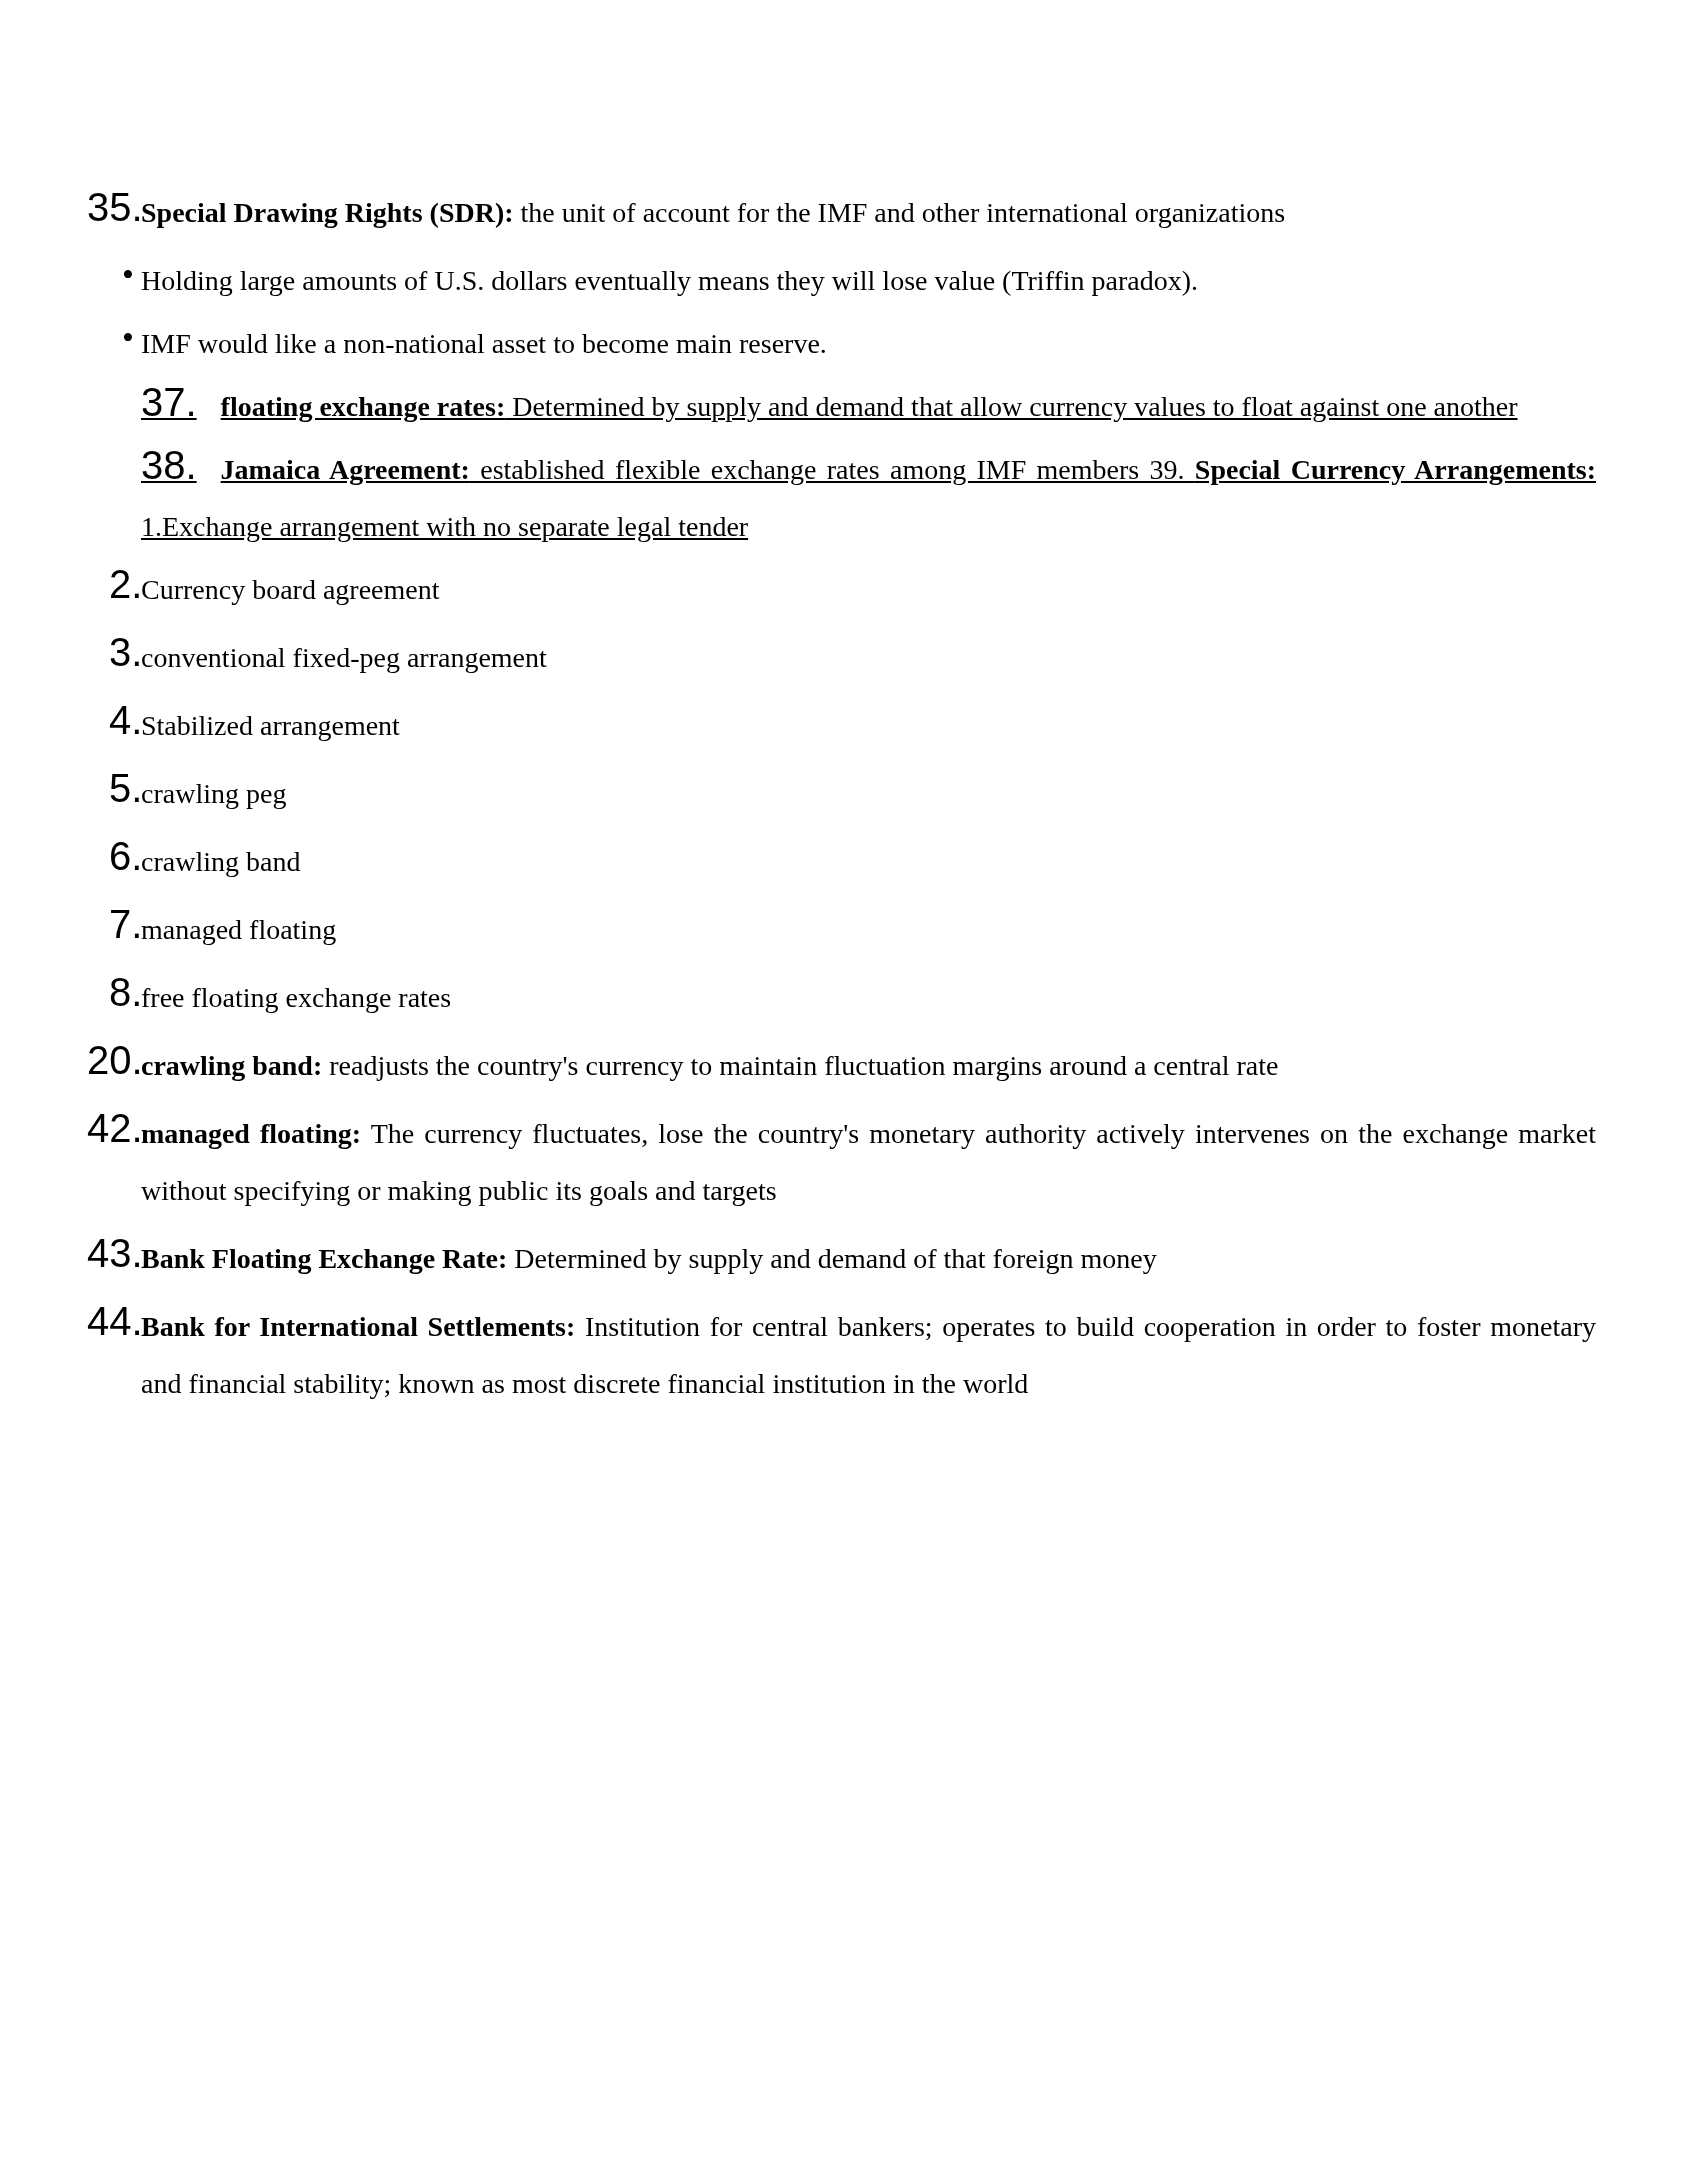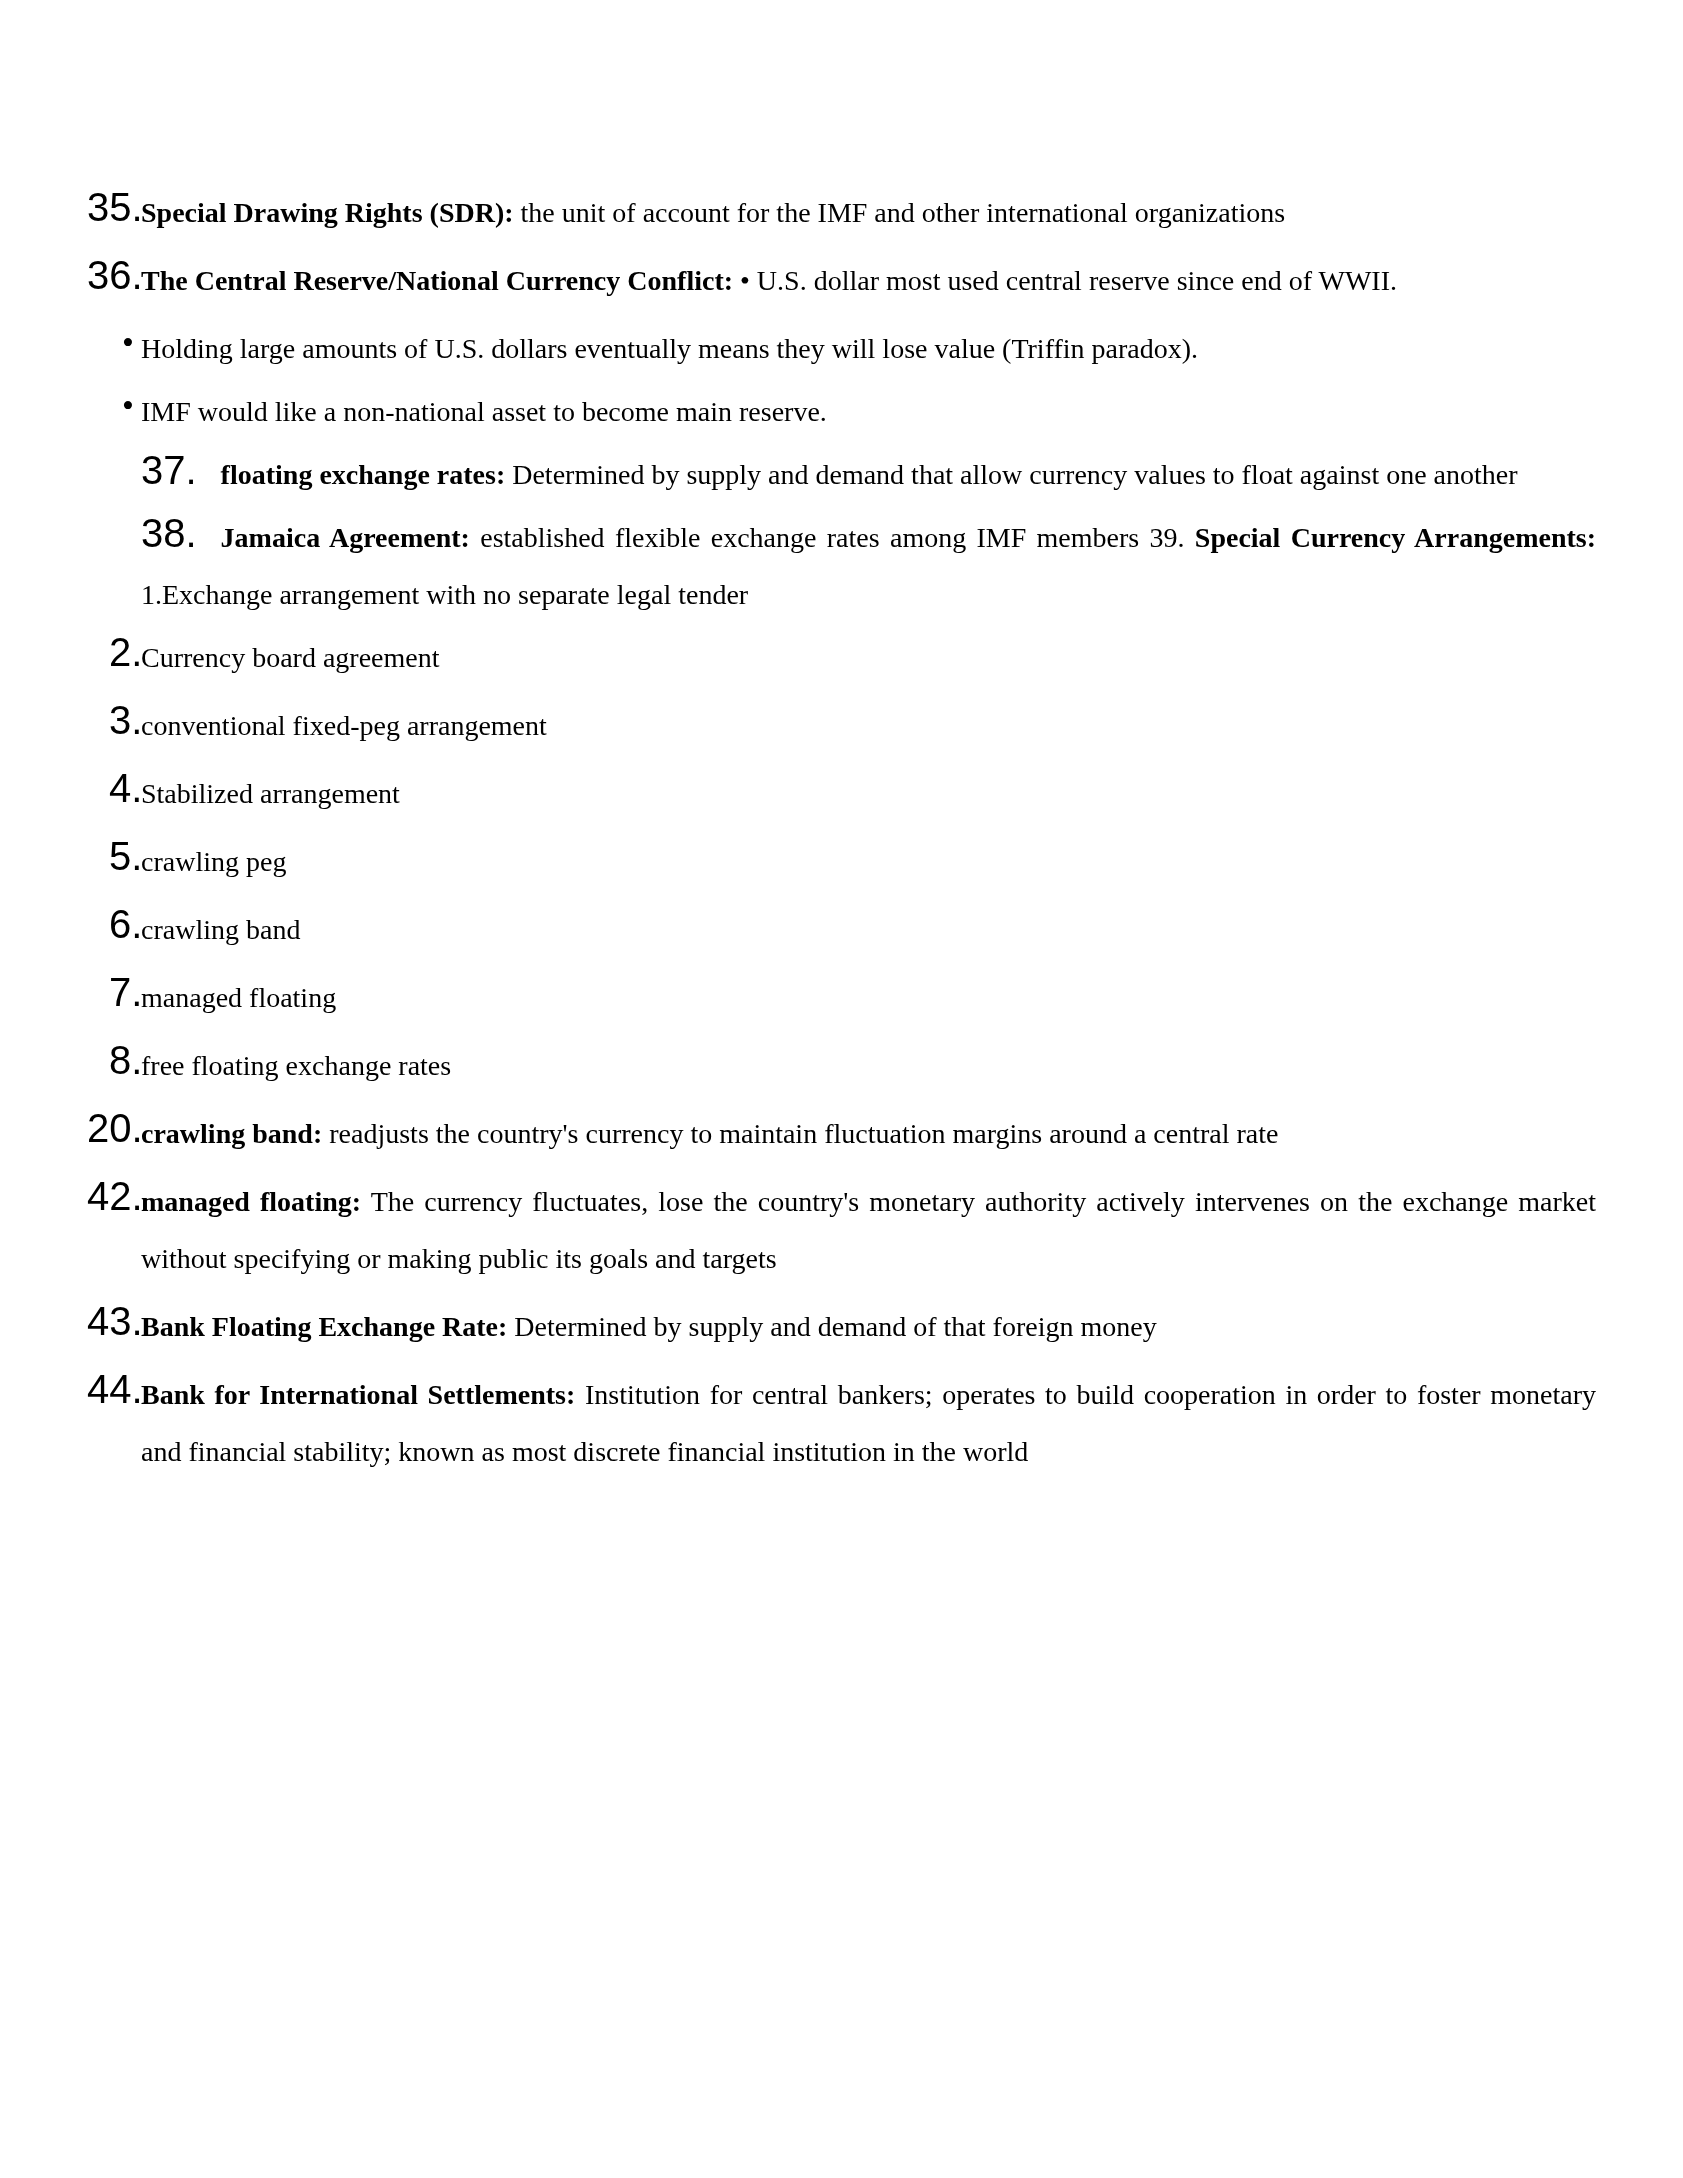--- a/index.html
+++ b/index.html
@@ -39,42 +39,39 @@
   .item.bullet { margin-bottom: 6px; }
   .item.bullet .marker {
     left: 35px; top: 6px;
     font-family: "Liberation Serif", serif;
     font-size: 34px;
   }
   .item.inner {
     padding-left: 0;
     margin-left: 54px;
     margin-bottom: 6px;
+    text-decoration: underline;
   }
   .marker-inline {
     font-family: "Liberation Sans", sans-serif;
     font-size: 40px;
     line-height: 1;
   }
   .tab { display: inline-block; width: 24px; }
 </style>
 </head>
 <body style="background: rgb(255, 255, 255); color: rgb(0, 0, 0);">
 
 <div class="doc">
 
   <div class="item outer">
     <span class="marker">35.</span>
     <p class="para"><b class="term">Special Drawing Rights (SDR):</b><span> the unit of account for the IMF and other international organizations</span></p>
   </div>
 
-  <div class="item outer">
-    <span class="marker">36.</span>
-    <p class="para"><b class="term">The Central Reserve/National Currency Conflict:</b><span> • U.S. dollar most used central reserve since end of WWII.</span></p>
-  </div>
 
   <div class="item bullet">
     <span class="marker">•</span>
     <p class="para">Holding large amounts of U.S. dollars eventually means they will lose value (Triffin paradox).</p>
   </div>
 
   <div class="item bullet">
     <span class="marker">•</span>
     <p class="para">IMF would like a non-national asset to become main reserve.</p>
   </div>

